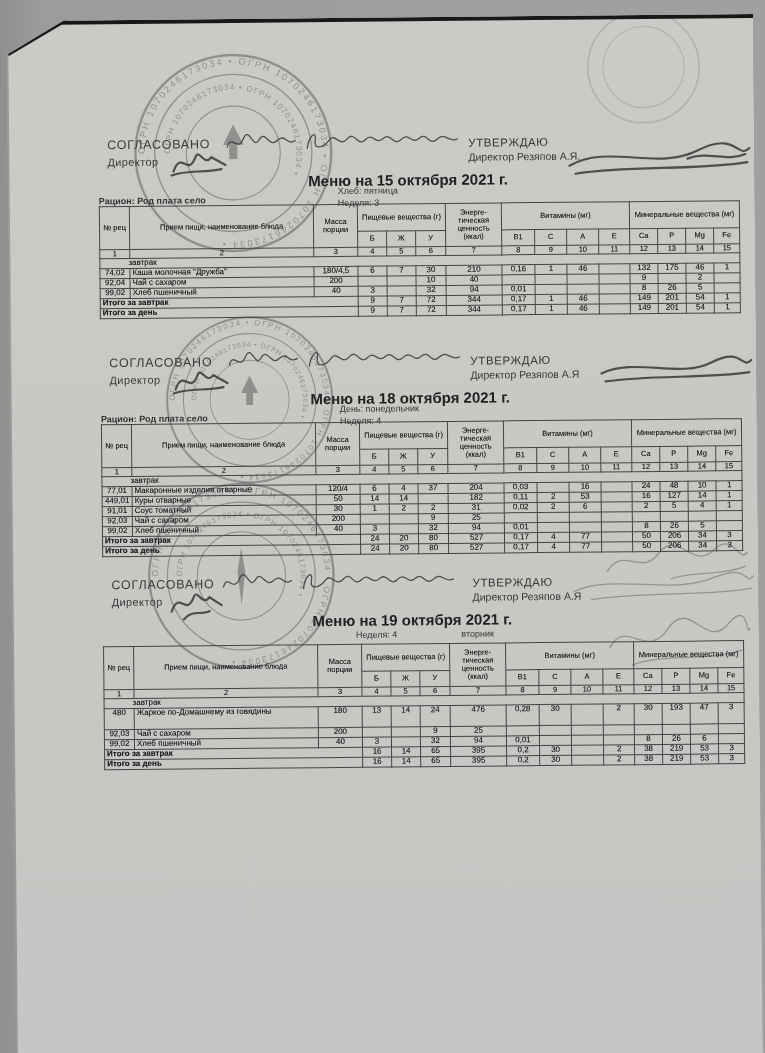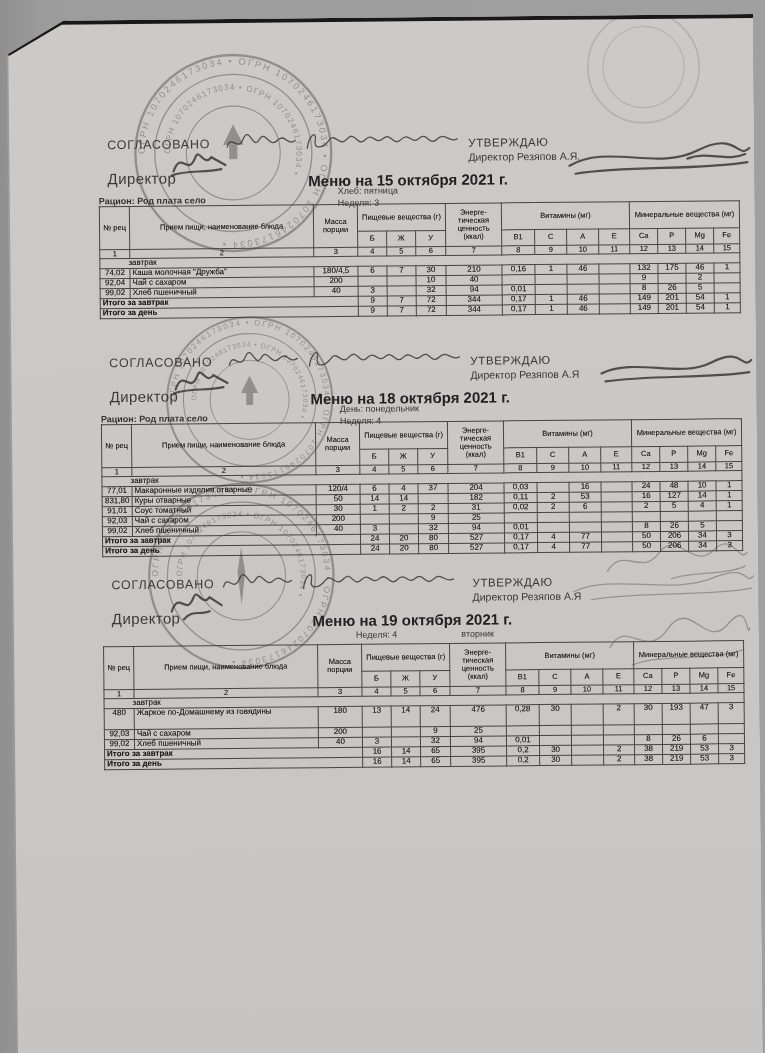--- a/index.html
+++ b/index.html
@@ -17,21 +17,21 @@
   }
   .page::before{content:'';position:absolute;top:0;left:52px;right:0;height:4px;background:#181818;}
   .corner-edge{position:absolute;top:14px;left:-3px;width:68px;height:4px;background:#181818;transform:rotate(-30deg);}
   .edge-left{position:absolute;left:0;top:30px;bottom:0;width:2px;background:rgba(70,70,70,.35);}
 
   .section{position:absolute;left:0;width:745px;height:240px;}
   .s1{top:118px;} .s2{top:336px;} .s3{top:558px;}
 
   .agreed-block{position:absolute;left:100px;top:0;font-size:12.5px;letter-spacing:.8px;color:#3a3a3a;}
   .agreed-line{position:relative;white-space:nowrap;}
-  .role-line{font-size:15px;letter-spacing:.4px;margin-top:18px;}
+  .role-line{font-size:11px;letter-spacing:.4px;margin-top:4px;}
   .approve-block{position:absolute;left:461px;top:2px;color:#383838;}
   .approve-block .a1{font-size:11.5px;letter-spacing:.6px;}
   .approve-block .a2{font-size:10.5px;margin-top:2px;}
   .title{position:absolute;left:28px;top:36px;width:745px;text-align:center;
          font-weight:bold;font-size:15px;color:#222;}
   .ration{position:absolute;left:91px;top:58px;font-size:9px;font-weight:bold;color:#333;}
   .daylines{position:absolute;left:330px;top:50px;font-size:9px;color:#333;line-height:1.3;}
   .s3 .daylines{left:344px;top:54px;display:flex;gap:64px;}
 
   table.menu-table{position:absolute;left:91px;top:68px;width:640px;
@@ -392,21 +392,21 @@
             <td>0,03</td>
             <td></td>
             <td>16</td>
             <td></td>
             <td>24</td>
             <td>48</td>
             <td>10</td>
             <td>1</td>
           </tr>
           <tr class="drow">
-            <td>831,80</td>
+            <td>449,01</td>
             <td class="dname">Куры отварные</td>
             <td>50</td>
             <td>14</td>
             <td>14</td>
             <td></td>
             <td>182</td>
             <td>0,11</td>
             <td>2</td>
             <td>53</td>
             <td></td>

